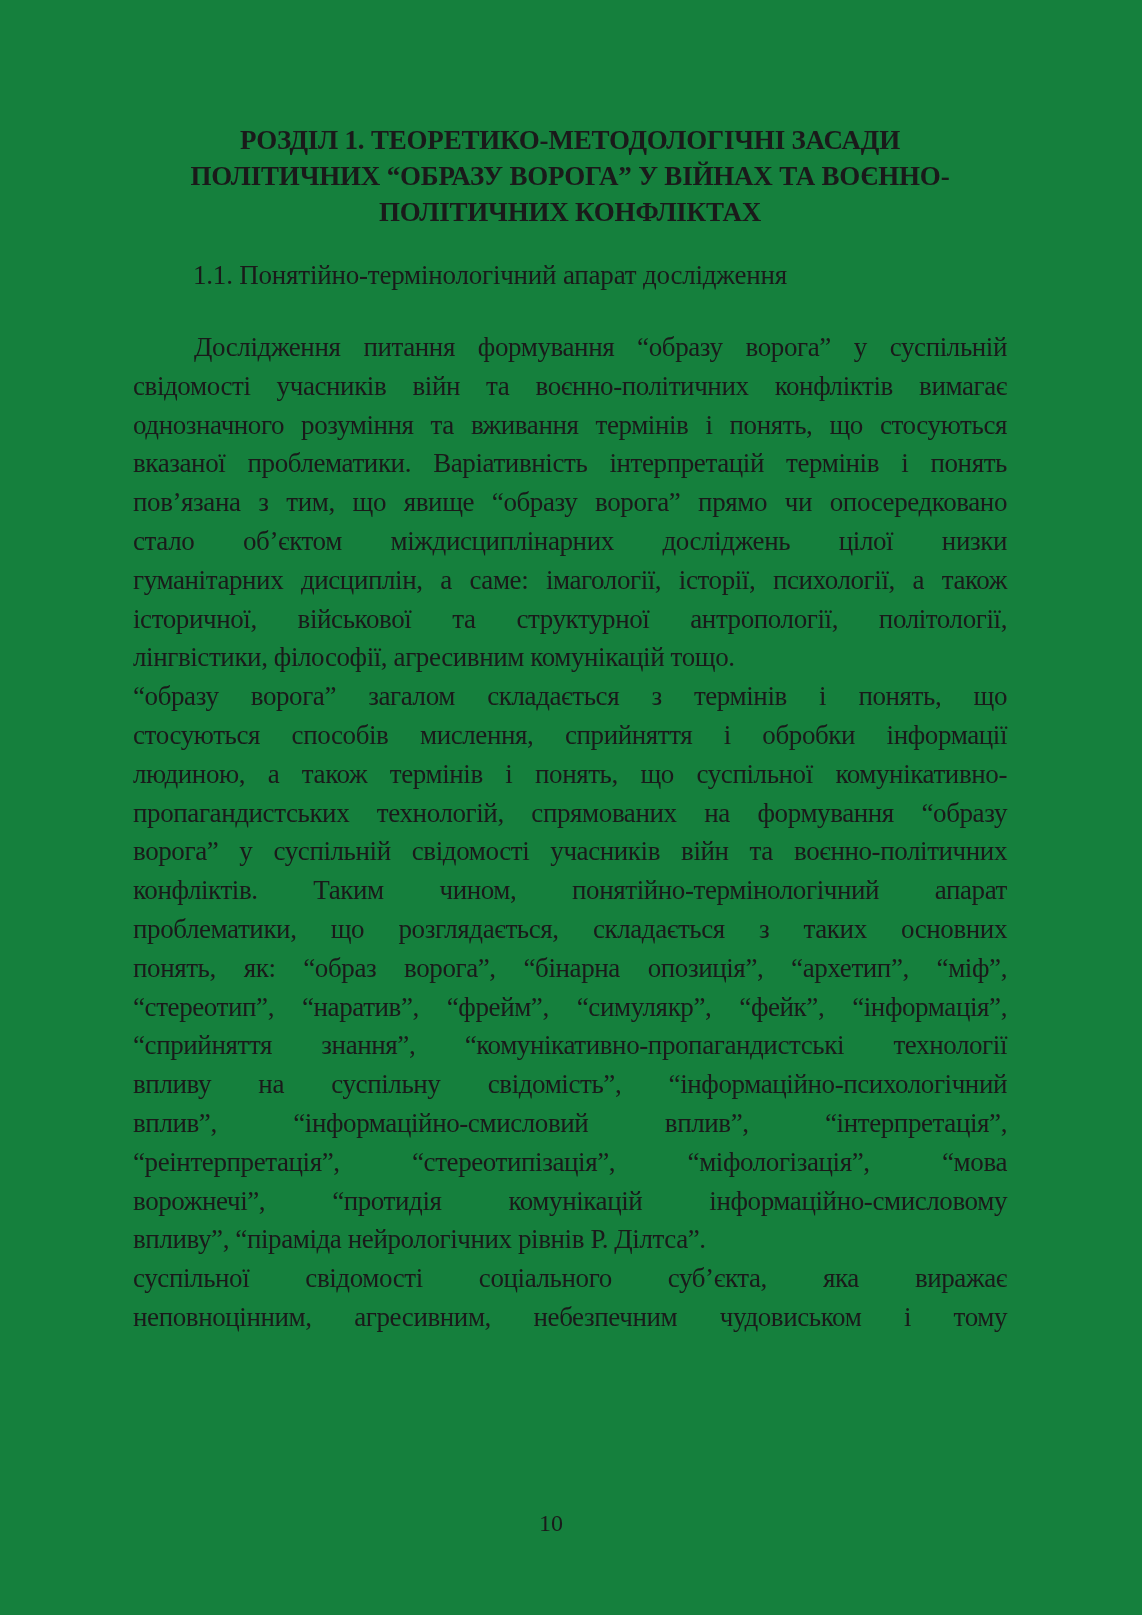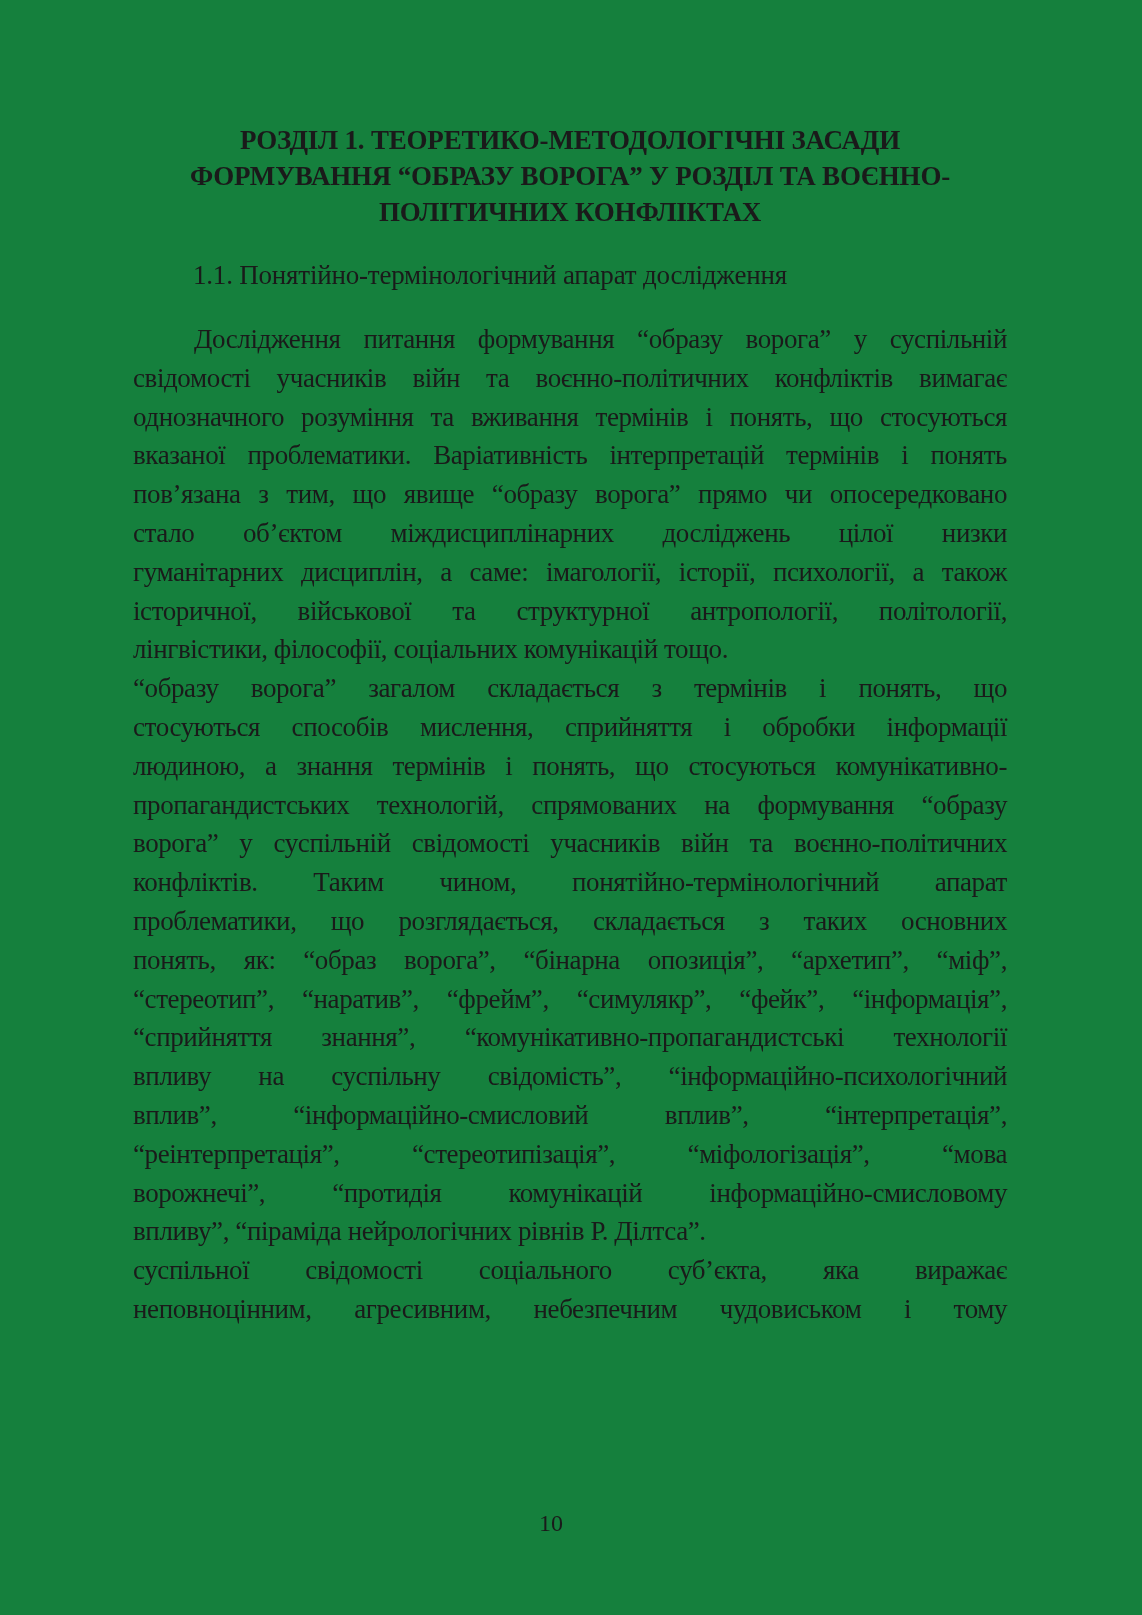--- a/index.html
+++ b/index.html
@@ -23,58 +23,58 @@
   }
   .body {
     position: absolute; left: 133px; top: 320px; width: 874px;
   }
   .line {
     height: 38.8px; line-height: 38.8px; font-size: 27px;
     white-space: nowrap; text-align: justify; text-align-last: justify;
     letter-spacing: -0.4px;
   }
   .line.last { text-align-last: left; }
-  .line.indent { padding-left: 61px; }
+  .line.indent { padding-left: 61px; margin-top: 8px; }
   .line b i, .line .term { font-weight: bold; font-style: italic; }
   .page-number {
     position: absolute; left: 0; top: 1508px; width: 1102px; text-align: center;
     font-size: 24px; line-height: 30px; color: #1a1a1a;
   }
 </style>
 </head>
 <body>
 
 <div class="page">
 
   <div class="chapter-title">
     <div>РОЗДІЛ 1. ТЕОРЕТИКО-МЕТОДОЛОГІЧНІ ЗАСАДИ</div>
-    <div>ФОРМУВАННЯ “ОБРАЗУ ВОРОГА” У РОЗДІЛ ТА ВОЄННО-</div>
+    <div>ПОЛІТИЧНИХ “ОБРАЗУ ВОРОГА” У ВІЙНАХ ТА ВОЄННО-</div>
     <div>ПОЛІТИЧНИХ КОНФЛІКТАХ</div>
   </div>
 
   <div class="section-title">1.1. Понятійно-термінологічний апарат дослідження</div>
 
   <div class="body">
 
     <div>
       <div class="line indent">Дослідження питання формування “образу ворога” у суспільній</div>
       <div class="line">свідомості учасників війн та воєнно-політичних конфліктів вимагає</div>
       <div class="line">однозначного розуміння та вживання термінів і понять, що стосуються</div>
       <div class="line">вказаної проблематики. Варіативність інтерпретацій термінів і понять</div>
       <div class="line">пов’язана з тим, що явище “образу ворога” прямо чи опосередковано</div>
       <div class="line">стало об’єктом міждисциплінарних досліджень цілої низки</div>
       <div class="line">гуманітарних дисциплін, а саме: імагології, історії, психології, а також</div>
       <div class="line">історичної, військової та структурної антропології, політології,</div>
-      <div class="line last">лінгвістики, філософії, соціальних комунікацій тощо.</div>
+      <div class="line last">лінгвістики, філософії, агресивним комунікацій тощо.</div>
     </div>
 
     <div>
       <div class="line">“образу ворога” загалом складається з термінів і понять, що</div>
       <div class="line">стосуються способів мислення, сприйняття і обробки інформації</div>
-      <div class="line">людиною, а знання термінів і понять, що стосуються комунікативно-</div>
+      <div class="line">людиною, а також термінів і понять, що суспільної комунікативно-</div>
       <div class="line">пропагандистських технологій, спрямованих на формування “образу</div>
       <div class="line">ворога” у суспільній свідомості учасників війн та воєнно-політичних</div>
       <div class="line">конфліктів. Таким чином, понятійно-термінологічний апарат</div>
       <div class="line">проблематики, що розглядається, складається з таких основних</div>
       <div class="line">понять, як: “образ ворога”, “бінарна опозиція”, “архетип”, “міф”,</div>
       <div class="line">“стереотип”, “наратив”, “фрейм”, “симулякр”, “фейк”, “інформація”,</div>
       <div class="line">“сприйняття знання”, “комунікативно-пропагандистські технології</div>
       <div class="line">впливу на суспільну свідомість”, “інформаційно-психологічний</div>
       <div class="line">вплив”, “інформаційно-смисловий вплив”, “інтерпретація”,</div>
       <div class="line">“реінтерпретація”, “стереотипізація”, “міфологізація”, “мова</div>

